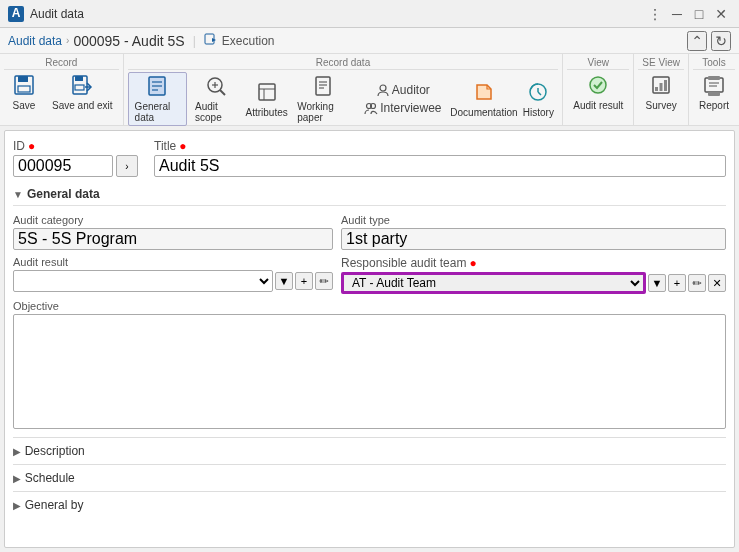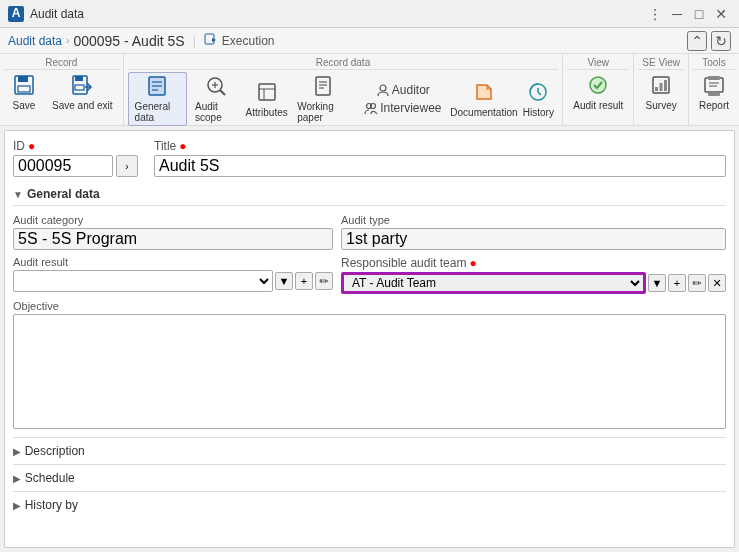--- a/index.html
+++ b/index.html
@@ -443,15 +443,15 @@
     <span>Description</span>
   </div>
 
   <div class="collapsed-section">
     <span class="tri">▶</span>
     <span>Schedule</span>
   </div>
 
   <div class="collapsed-section">
     <span class="tri">▶</span>
-    <span>History by</span>
+    <span>General by</span>
   </div>
 </div>
 
 </body></html>

